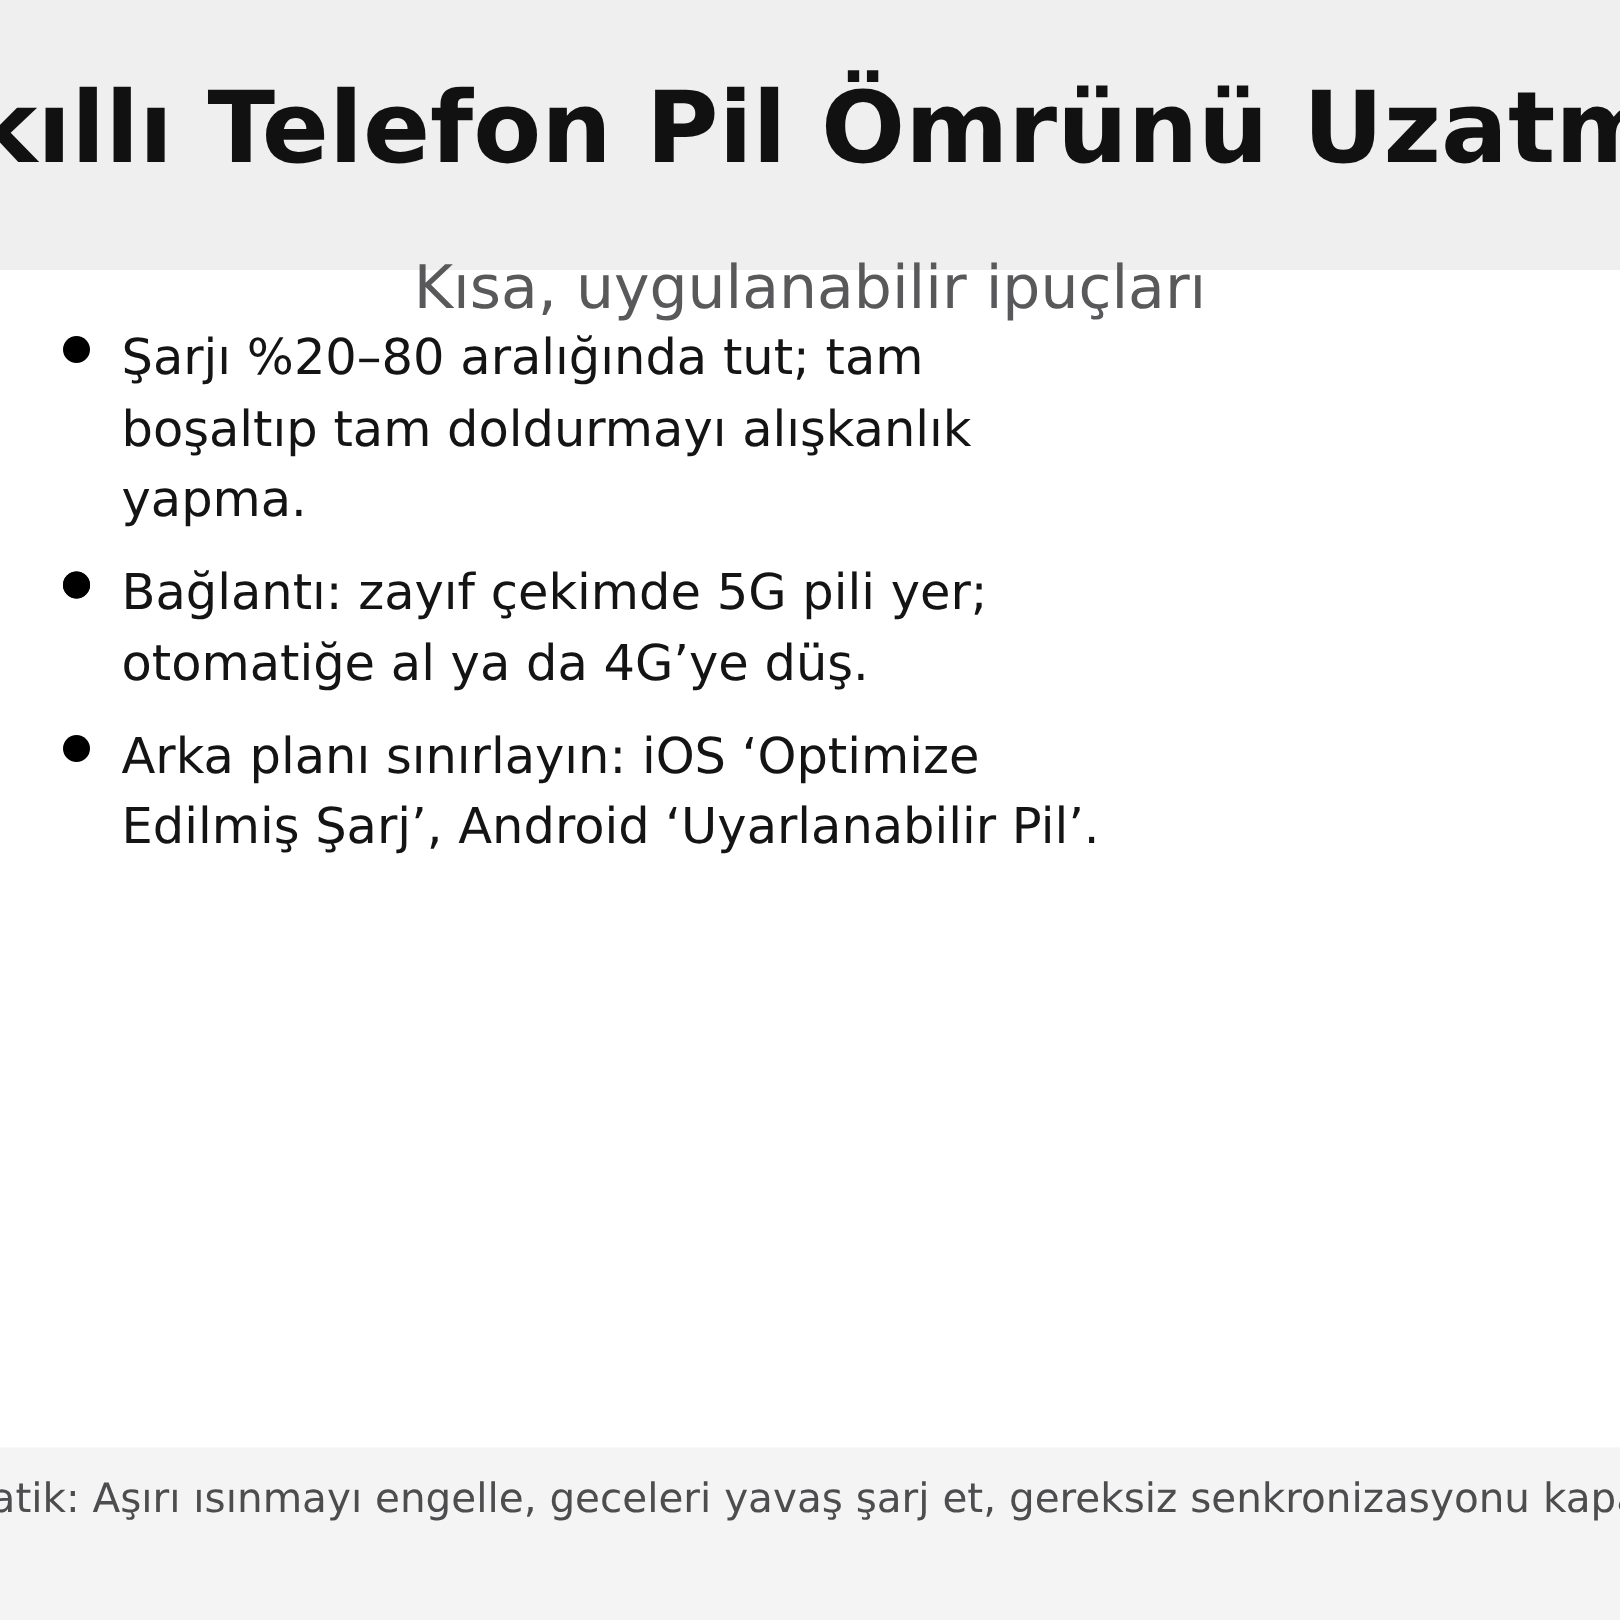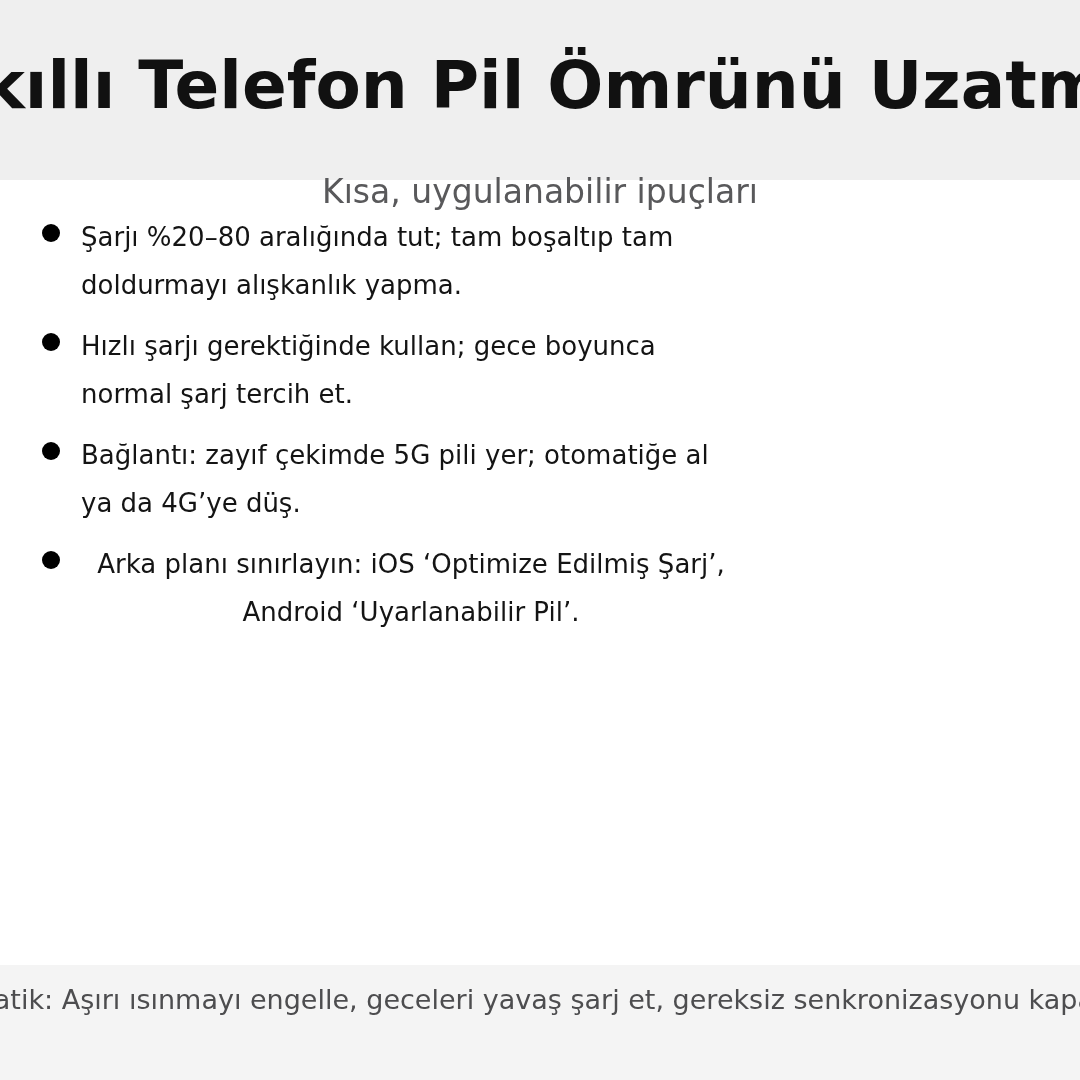--- a/index.html
+++ b/index.html
@@ -53,21 +53,21 @@
   
   .slide-subtitle {
     position: absolute;
     top: 172px;
     left: 0;
     width: 1080px;
     text-align: center;
     white-space: nowrap;
     font-family: "DejaVu Sans", sans-serif;
     font-weight: 400;
-    font-size: 33px;
+    font-size: 40px;
     line-height: 40px;
     color: #59595b;
   }
 
   
   .bullet-list {
     position: absolute;
     top: 214px;
     left: 0;
     width: 1080px;
@@ -77,28 +77,27 @@
   }
 
   .bullet-item {
     position: relative;
     margin: 0 16px 14px 0;
     padding: 0 0 0 81px;
     box-sizing: border-box;
     width: 1064px;
     font-family: "DejaVu Sans", sans-serif;
     font-weight: 400;
-    font-size: 26px;
+    font-size: 33px;
     line-height: 47.5px;
     color: #141414;
   }
 
   .bullet-item:last-child {
     margin-bottom: 0;
-    text-align: center;
   }
 
   .bullet-dot {
     position: absolute;
     left: 42px;
     top: 10px;
     width: 18px;
     height: 18px;
     border-radius: 50%;
     background: #000000;
@@ -148,21 +147,20 @@
   <ul class="bullet-list">
 
     <li class="bullet-item">
       <span class="bullet-dot"></span>
       <span class="bullet-text">Şarjı %20–80 aralığında tut; tam boşaltıp tam doldurmayı alışkanlık yapma.</span>
     </li>
 
 
     <li class="bullet-item">
       <span class="bullet-dot"></span>
-      <span class="bullet-text">Hızlı şarjı gerektiğinde kullan; gece boyunca normal şarj tercih et.</span>
     </li>
 
 
     <li class="bullet-item">
       <span class="bullet-dot"></span>
       <span class="bullet-text">Bağlantı: zayıf çekimde 5G pili yer; otomatiğe al ya da 4G’ye düş.</span>
     </li>
 
     <li class="bullet-item">
       <span class="bullet-dot"></span>

